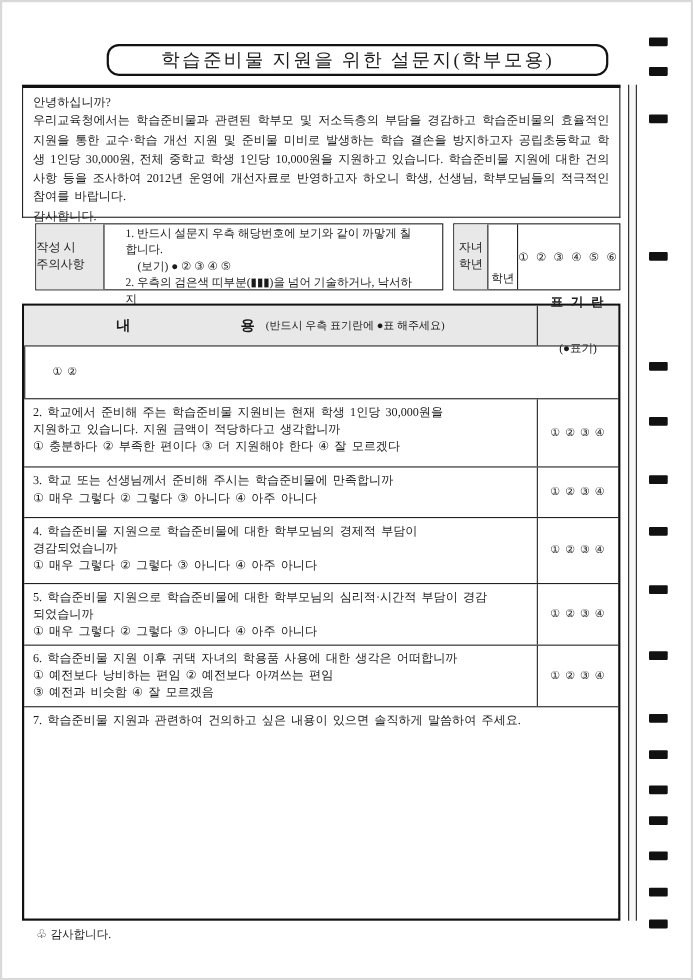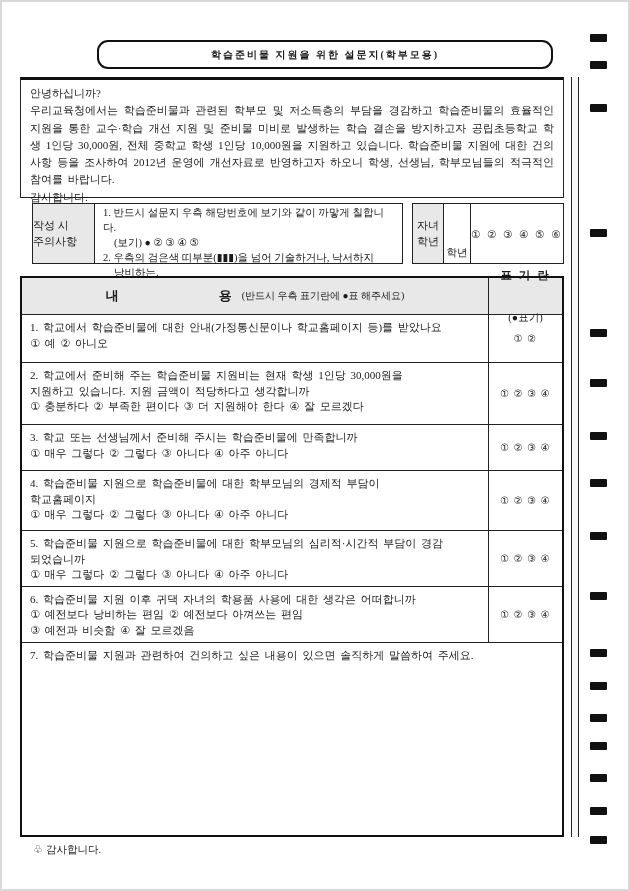--- a/index.html
+++ b/index.html
@@ -11,40 +11,40 @@
   }
   .sheet { position:absolute; inset:0; border:2px solid #d9d9d9; background:#fff; }
   .page  { position:absolute; left:18px; top:0; width:544px; height:891px; }
 
   
   .title-box {
     position:absolute; left:77px; top:38px; width:456px; height:29px;
     border:2px solid #111; border-radius:11px;
     display:flex; align-items:center; justify-content:center;
   }
-  .title-box span { font-size:10px; font-weight:bold; letter-spacing:2px; }
+  .title-box span { font-size:17px; font-weight:normal; letter-spacing:2px; }
 
   
   .intro-box {
     position:absolute; left:0; top:75px; width:544px; height:121px;
     border:1px solid #222; border-top:3px solid #111;
     padding:5px 9px 4px 9px;
     font-size:11px; line-height:1.57;
   }
   .intro-box .body { text-align:justify; word-spacing:2px; }
 
   
   .notes-row { position:absolute; left:12px; top:201px; width:532px; height:61px; display:flex; gap:9px; }
   .notes-box { width:371px; border:1.5px solid #222; display:flex; }
   .notes-label {
     width:62px; background:#e8e8e8; border-right:1px solid #222;
     display:flex; flex-direction:column; justify-content:center; align-items:flex-start;
     font-size:11px; line-height:1.45;
   }
-  .notes-content { flex:1; padding:2px 8px; font-size:10.5px; line-height:1.42; }
+  .notes-content { flex:1; padding:2px 19px; font-size:10.5px; line-height:1.42; }
   .notes-content .indent { padding-left:11px; }
 
   .grade-box { flex:1; border:1.5px solid #222; display:flex; }
   .grade-label {
     width:31px; background:#e8e8e8; border-right:1px solid #222;
     display:flex; flex-direction:column; justify-content:center; align-items:center;
     font-size:11px; line-height:1.4;
   }
   .grade-cell-label {
     width:27px; border-right:1px solid #222;
@@ -141,24 +141,20 @@
           <span class="h-yong">용</span>
           <span class="h-note">(반드시 우측 표기란에 ●표 해주세요)</span>
         </div>
         <div class="th-right">
           <div class="l1">표 기 란</div>
           <div class="l2">(●표기)</div>
         </div>
       </div>
 
       <div class="trow" style="flex:0 0 48px">
-        <div class="q-cell">
-          <div>1. 학교에서 학습준비물에 대한 안내(가정통신문이나 학교홈페이지 등)를 받았나요</div>
-          <div>① 예 ② 아니오</div>
-        </div>
         <div class="m-cell">① ②</div>
       </div>
 
       <div class="trow" style="flex:0 0 62px">
         <div class="q-cell">
           <div>2. 학교에서 준비해 주는 학습준비물 지원비는 현재 학생 1인당 30,000원을</div>
           <div>지원하고 있습니다. 지원 금액이 적당하다고 생각합니까</div>
           <div>① 충분하다 ② 부족한 편이다 ③ 더 지원해야 한다 ④ 잘 모르겠다</div>
         </div>
         <div class="m-cell">① ② ③ ④</div>
@@ -168,21 +164,21 @@
         <div class="q-cell">
           <div>3. 학교 또는 선생님께서 준비해 주시는 학습준비물에 만족합니까</div>
           <div>① 매우 그렇다 ② 그렇다 ③ 아니다 ④ 아주 아니다</div>
         </div>
         <div class="m-cell">① ② ③ ④</div>
       </div>
 
       <div class="trow" style="flex:0 0 60px">
         <div class="q-cell">
           <div>4. 학습준비물 지원으로 학습준비물에 대한 학부모님의 경제적 부담이</div>
-          <div>학교홈페이지</div>
+          <div>경감되었습니까</div>
           <div>① 매우 그렇다 ② 그렇다 ③ 아니다 ④ 아주 아니다</div>
         </div>
         <div class="m-cell">① ② ③ ④</div>
       </div>
 
       <div class="trow" style="flex:0 0 47px">
         <div class="q-cell">
           <div>5. 학습준비물 지원으로 학습준비물에 대한 학부모님의 심리적·시간적 부담이 경감</div>
           <div>되었습니까</div>
           <div>① 매우 그렇다 ② 그렇다 ③ 아니다 ④ 아주 아니다</div>

